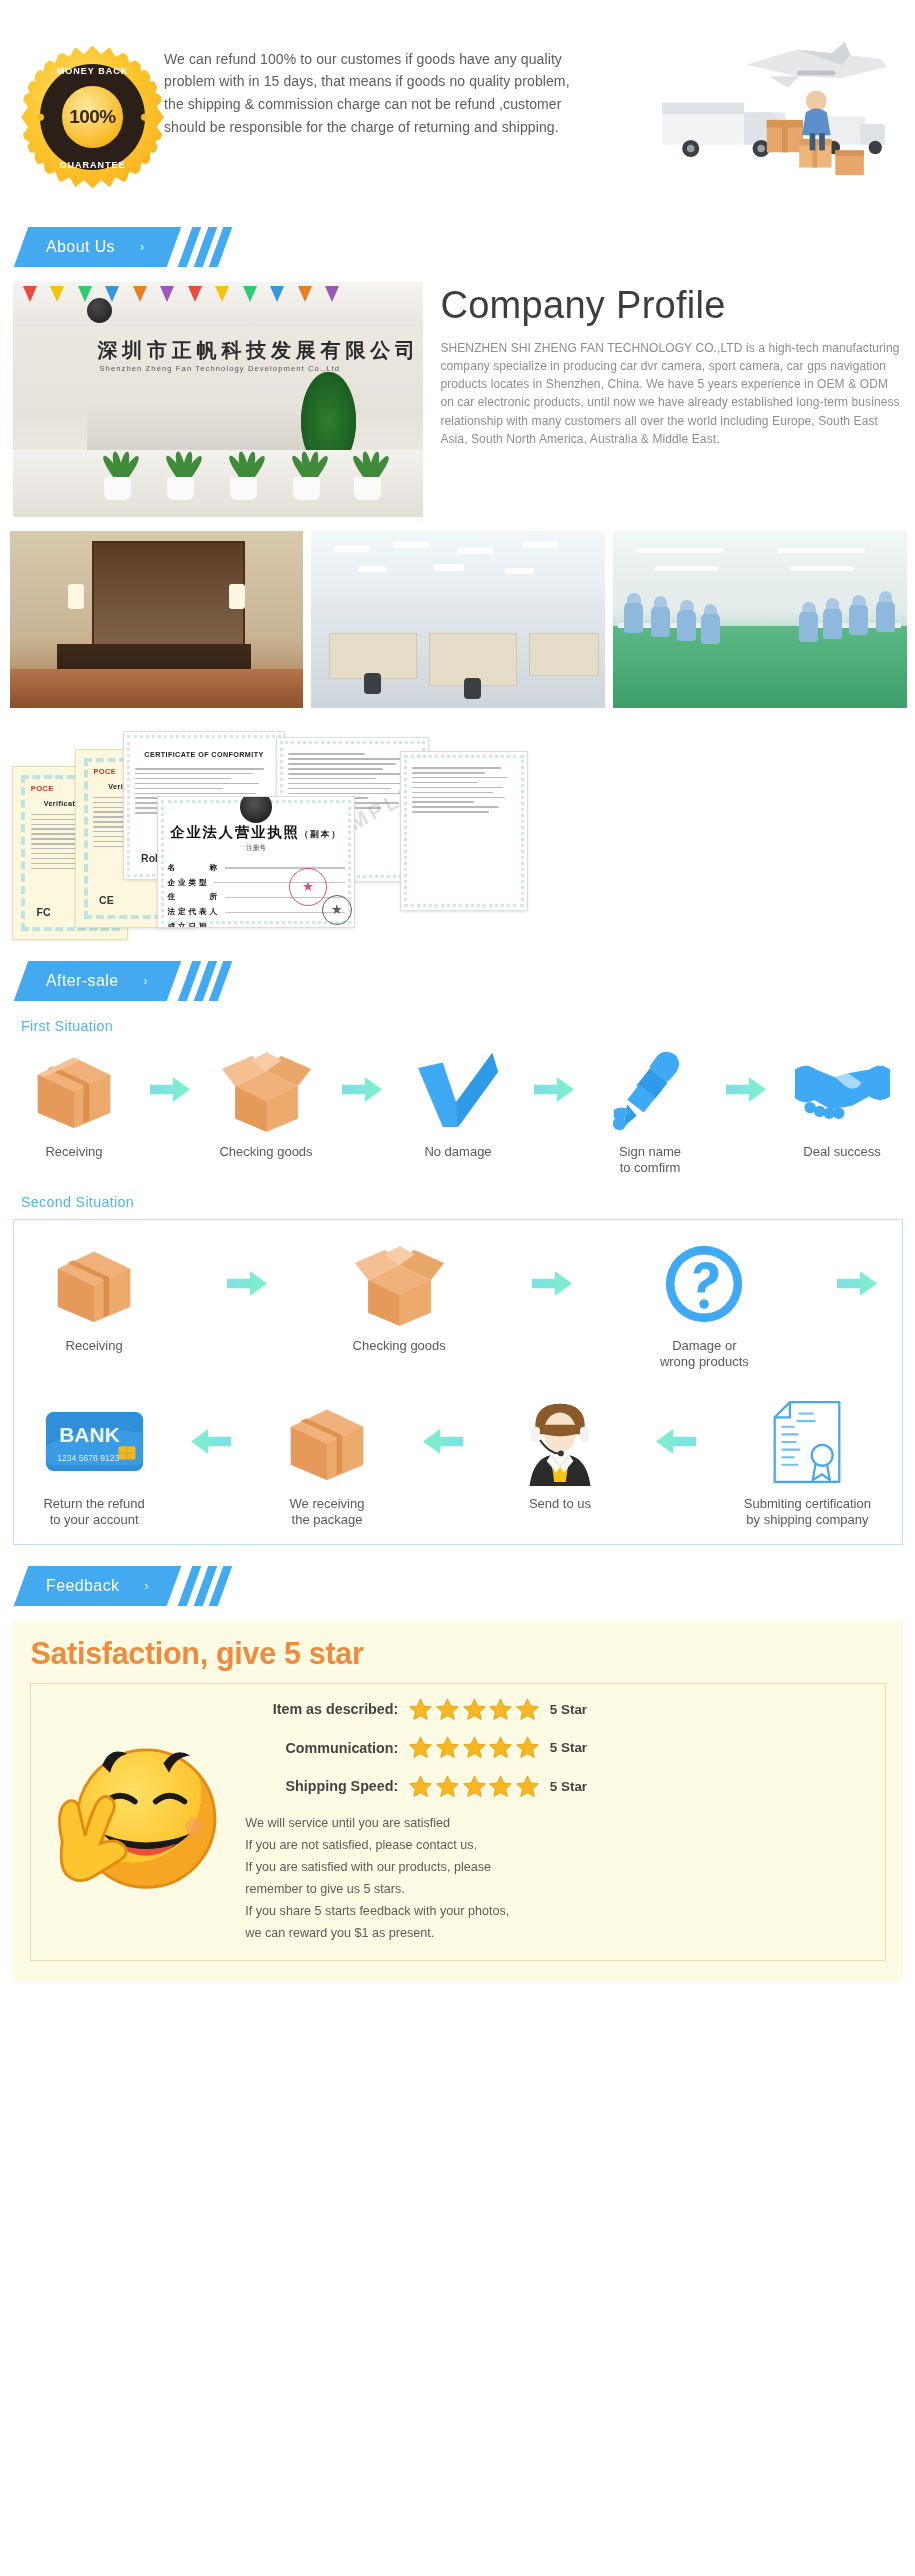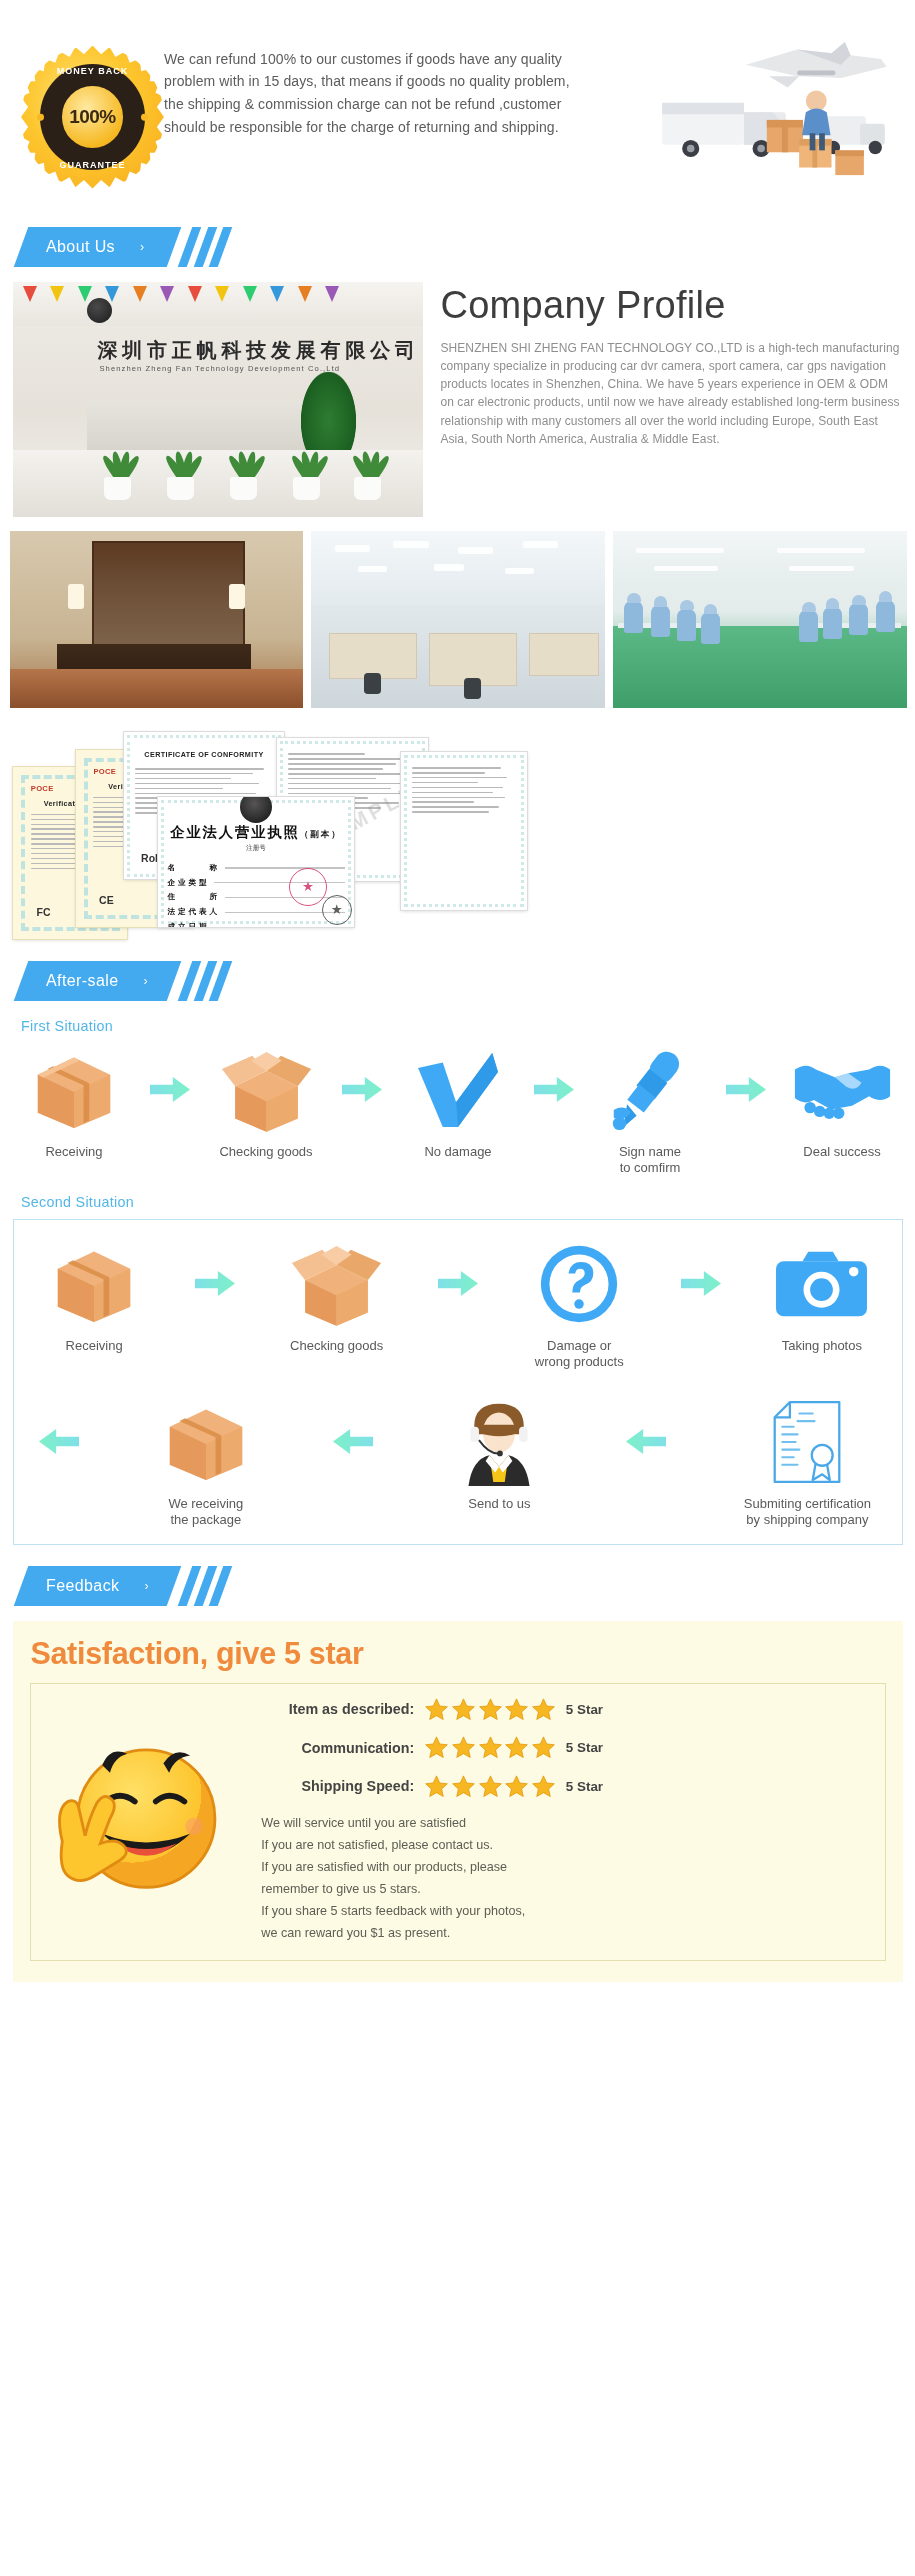--- a/index.html
+++ b/index.html
@@ -281,21 +281,21 @@
   .satis-title {
     font-size: 30.5px; font-weight: bold; color: #f08a3c;
     letter-spacing: -0.3px; margin-bottom: 11.4px;
   }
   .satis-inner {
     border: 1px solid #e3dfae;
     padding: 13.4px 13.4px 15.3px 13.4px;
     display: flex; gap: 9.5px;
   }
   .smiley-wrap { flex: 0 0 191px; display: flex; align-items: center; justify-content: center; }
-  .satis-right { flex: 1; margin-left: 16px; }
+  .satis-right { flex: 1; }
   .rate-row {
     display: flex; align-items: center; gap: 9.5px; margin-bottom: 13.4px;
     justify-content: flex-start;
   }
   .rate-label {
     font-size: 14.3px; font-weight: bold; color: #444; width: 153px; text-align: right;
   }
   .stars { display: flex; gap: 1.9px; }
   .star { width: 25px; height: 25px; }
   .rate-value { font-size: 13.4px; font-weight: bold; color: #444; }
@@ -791,35 +791,36 @@
         </div>
         <div class="flow-label">Damage or<br>wrong products</div>
       </div>
 
       <div class="flow-arrow">
         <svg class="arrow-svg" viewBox="0 0 42 30">
             <path d="M0 10 H24 V2 L42 15 L24 28 V20 H0 Z" fill="url(#ag1)"></path>
           </svg>
       </div>
 
+    </div>
+
+    <div class="flow-row">
       <div class="flow-step">
         <div class="flow-icon">
-          <svg width="95" height="72" viewBox="0 0 100 76">
-            <rect x="2" y="14" width="96" height="58" rx="8" fill="#3fa9f5"></rect>
-            <path d="M30 14 L36 4 H62 L68 14 Z" fill="#3fa9f5"></path>
-            <circle cx="50" cy="44" r="19" fill="#ffffff"></circle>
-            <circle cx="50" cy="44" r="12" fill="#3fa9f5"></circle>
-            <circle cx="84" cy="25" r="5" fill="#ffffff"></circle>
-          </svg>
-        </div>
-        <div class="flow-label">Taking photos</div>
-      </div>
-    </div>
-
-    <div class="flow-row">
+          <svg width="101" height="67" viewBox="0 0 106 70">
+            <rect x="2" y="4" width="102" height="62" rx="8" fill="#2f8fd8"></rect>
+            <path d="M2 40 q40 -24 102 -14 v26 q0 8 -8 8 H10 q-8 0 -8 -8 Z" fill="#3fa1e8" opacity=".7"></path>
+            <text x="16" y="36" font-family="Liberation Sans, sans-serif" font-size="22" font-weight="bold" fill="#eef6fb">BANK</text>
+            <text x="14" y="56" font-family="Liberation Sans, sans-serif" font-size="9" fill="#dcecf7">1234 5678 9123</text>
+            <rect x="78" y="40" width="18" height="14" rx="2" fill="#f0b829"></rect>
+            <path d="M78 47 h18 M87 40 v14" stroke="#d8a31f" stroke-width="1.3"></path>
+          </svg>
+        </div>
+        <div class="flow-label">Return the refund<br>to your account</div>
+      </div>
 
       <div class="flow-arrow">
         <svg class="arrow-svg" viewBox="0 0 42 30">
           <defs>
               <linearGradient id="ag2" x1="1" x2="0">
                 <stop offset="0" stop-color="#7fe0e8"></stop>
                 <stop offset="1" stop-color="#7ef0c8"></stop>
               </linearGradient>
             </defs>
           <path d="M42 10 H18 V2 L0 15 L18 28 V20 H42 Z" fill="url(#ag2)"></path>

